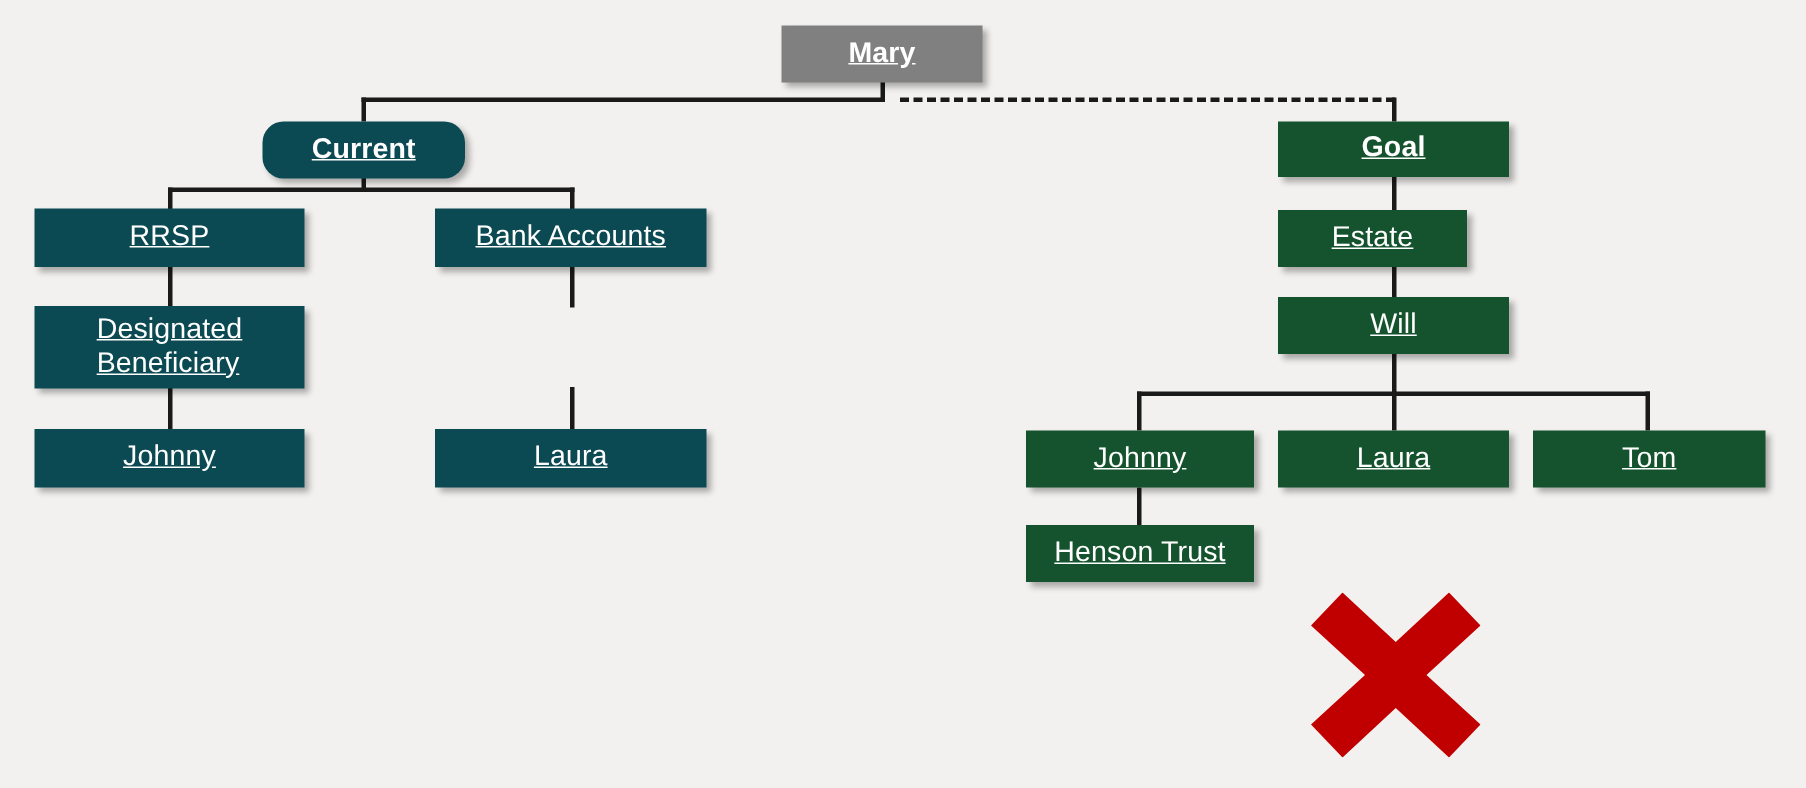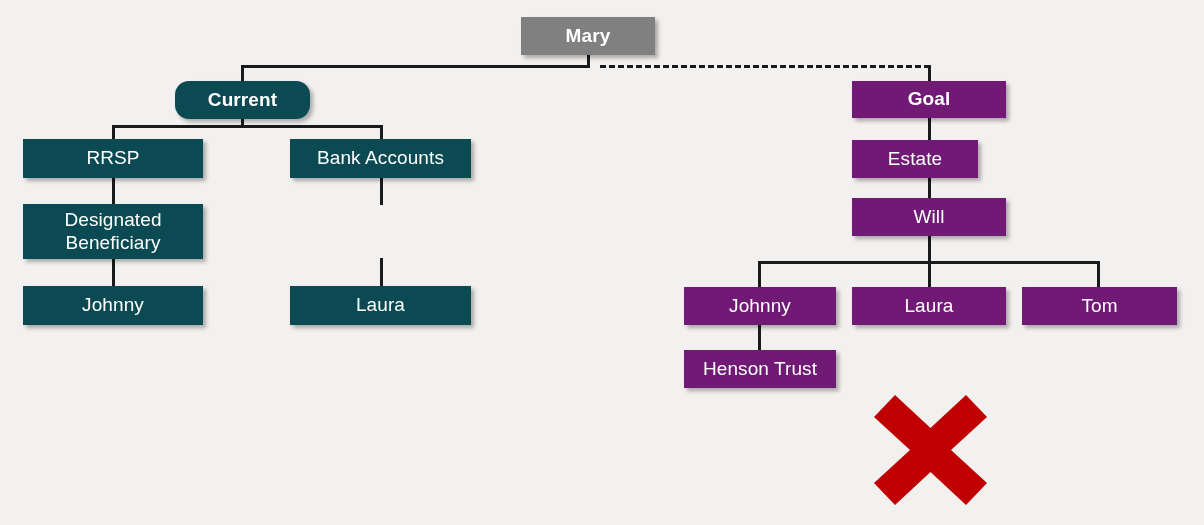--- a/index.html
+++ b/index.html
@@ -37,31 +37,32 @@
     z-index: 1;
   }
 
   
   .node {
     position: absolute;
     z-index: 3;
     display: flex;
     align-items: center;
     justify-content: center;
-    text-align: center;
+    text-align: left;
     color: #ffffff;
     font-size: 19px;
     line-height: 1.18;
     letter-spacing: 0.1px;
     box-sizing: border-box;
     padding: 18px 6px;
     box-shadow: 3px 3px 4px rgba(0,0,0,0.30);
+    text-decoration: underline;
   }
   .node.teal  { background: #0b4a53; }
-  .node.cyan  { background: #701a75; }
+  .node.cyan  { background: #14532d; }
   .node.gray  { background: #808080; }
   .node.bold  { font-weight: bold; }
   .node .txt { display: block; white-space: pre-line; }
 
   
   #x-mark {
     position: absolute;
     z-index: 4;
   }
 </style>

